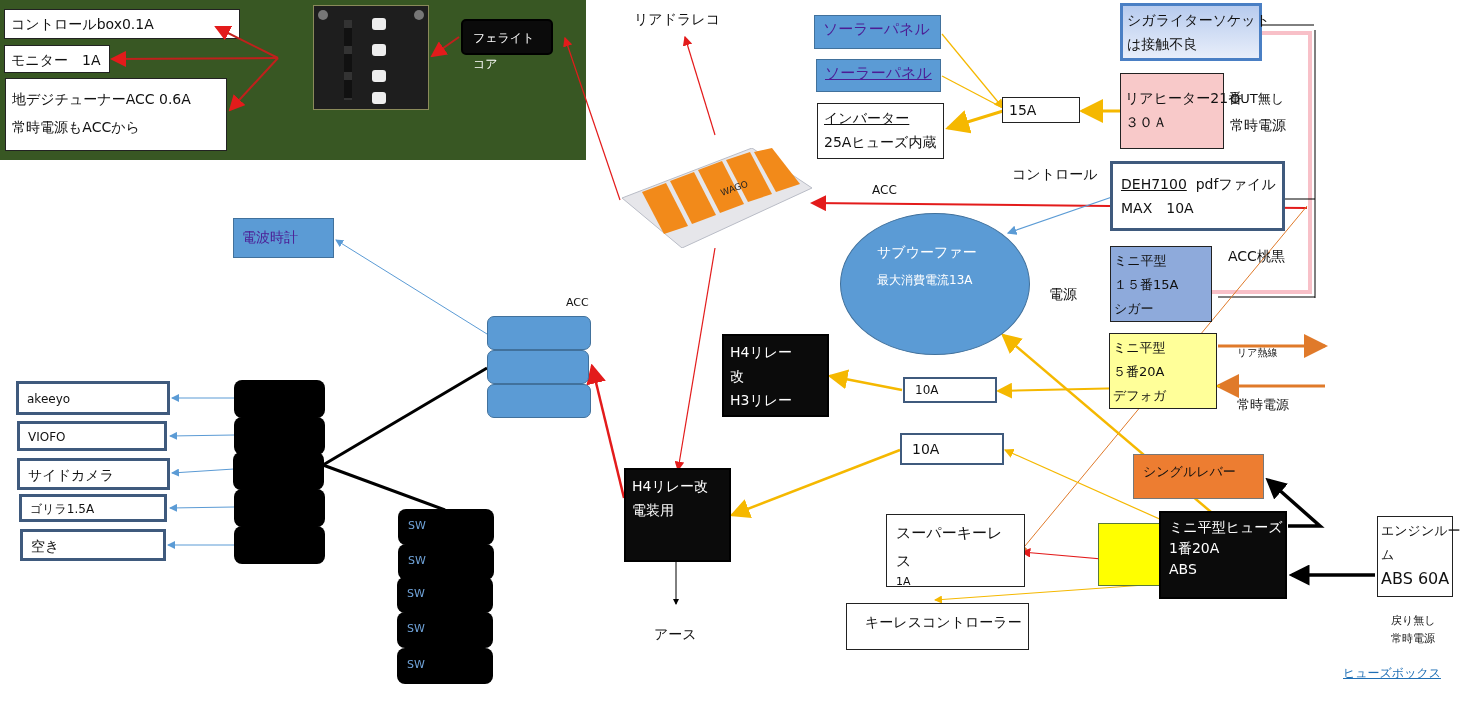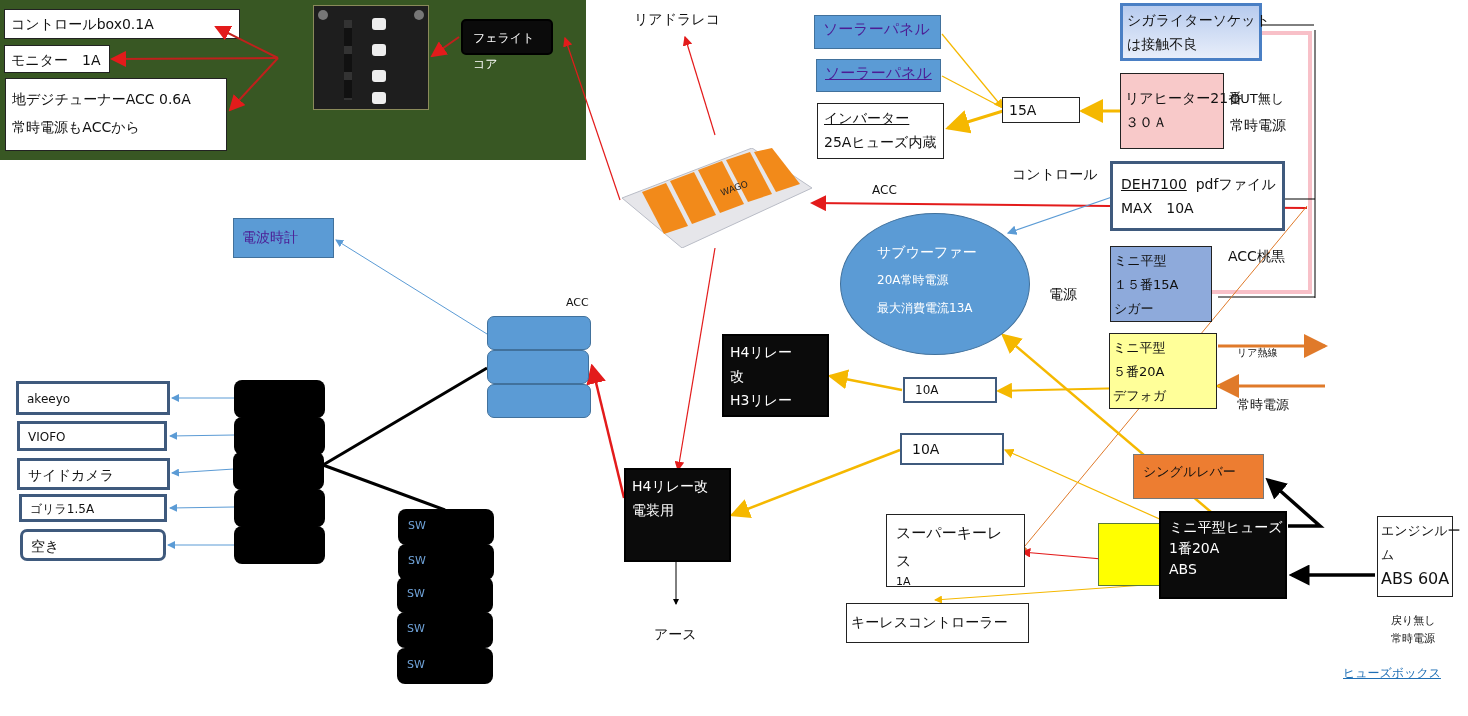--- a/index.html
+++ b/index.html
@@ -148,21 +148,20 @@
 <div class="abs lbl" style="left:1230px;top:117px;">常時電源</div>
 
 <div class="abs lbl" style="left:1012px;top:166px;">コントロール</div>
 <div class="abs" style="left:1110px;top:161px;width:175px;height:70px;border:3px solid #3f5a7d;background:#fff;padding:8px 8px;box-sizing:border-box;">
   <div class="t"><span class="u">DEH7100</span>&nbsp;&nbsp;<span>pdfファイル</span></div>
   <div class="t">MAX　10A</div>
 </div>
 
 <div class="abs" style="left:840px;top:213px;width:190px;height:142px;border-radius:50%;background:#5b9bd5;border:1.5px solid #41719c;color:#fff;padding:24px 0 0 36px;box-sizing:border-box;">
   <div style="font-size:14px;line-height:28px;">サブウーファー</div>
-  <div style="font-size:12px;line-height:28px;">20A常時電源</div>
   <div style="font-size:12px;line-height:28px;">最大消費電流13A</div>
 </div>
 <div class="abs lbl" style="left:1049px;top:286px;">電源</div>
 
 <div class="abs" style="left:1110px;top:246px;width:102px;height:76px;border:1.5px solid #222;background:#8eaadb;padding:2px 3px;box-sizing:border-box;">
   <div class="t" style="font-size:13px;">ミニ平型</div>
   <div class="t" style="font-size:13px;">１５番15A</div>
   <div class="t" style="font-size:13px;">シガー</div>
 </div>
 <div class="abs lbl" style="left:1228px;top:248px;">ACC桃黒</div>
@@ -197,38 +196,38 @@
 </div>
 <div class="abs wbox" style="left:1377px;top:516px;width:76px;height:81px;padding:2px 3px;">
   <div class="t" style="font-size:13px;">エンジンルー</div>
   <div class="t" style="font-size:13px;">ム</div>
   <div class="t" style="font-size:16px;">ABS 60A</div>
 </div>
 <div class="abs" style="left:886px;top:514px;width:139px;height:73px;border:1.5px solid #222;background:#fff;padding:4px 9px;box-sizing:border-box;">
   <div style="font-size:15px;line-height:28px;">スーパーキーレス</div>
   <div style="font-size:11px;">1A</div>
 </div>
-<div class="abs" style="left:846px;top:603px;width:183px;height:40px;border:1.5px solid #222;background:#fff;font-size:14px;line-height:36px;padding-left:4px;box-sizing:border-box;">キーレスコントローラー</div>
+<div class="abs" style="left:846px;top:603px;width:183px;height:47px;border:1.5px solid #222;background:#fff;font-size:14px;line-height:36px;padding-left:18px;box-sizing:border-box;">キーレスコントローラー</div>
 <div class="abs" style="left:1391px;top:612px;font-size:11px;line-height:18px;">
   <div>戻り無し</div>
   <div>常時電源</div>
 </div>
 <div class="abs u" style="left:1343px;top:665px;font-size:12px;color:#1f6fb5;cursor:pointer;">ヒューズボックス</div>
 
 <div class="abs bbox" style="left:233px;top:218px;width:101px;height:40px;line-height:28px;font-size:14px;">電波時計</div>
 <div class="abs s" style="left:566px;top:296px;font-size:11px;">ACC</div>
 <div class="abs acc" style="left:487px;top:316px;width:104px;height:34px;"></div>
 <div class="abs acc" style="left:487px;top:350px;width:102px;height:34px;"></div>
 <div class="abs acc" style="left:487px;top:384px;width:104px;height:34px;"></div>
 
 <div class="abs nbox" style="left:16px;top:381px;width:154px;height:34px;font-size:12px;line-height:26px;">akeeyo</div>
 <div class="abs nbox" style="left:17px;top:421px;width:150px;height:30px;font-size:12px;line-height:22px;">VIOFO</div>
 <div class="abs nbox" style="left:17px;top:458px;width:153px;height:32px;font-size:14px;line-height:24px;">サイドカメラ</div>
 <div class="abs nbox" style="left:19px;top:494px;width:148px;height:28px;font-size:12px;line-height:20px;">ゴリラ1.5A</div>
-<div class="abs nbox" style="left:20px;top:529px;width:146px;height:32px;font-size:14px;line-height:24px;border-radius:7px;">空き</div>
+<div class="abs nbox" style="left:20px;top:529px;width:146px;height:32px;font-size:14px;line-height:24px;">空き</div>
 
 <div class="abs pill" style="left:234px;top:380px;width:91px;height:38px;"></div>
 <div class="abs pill" style="left:234px;top:417px;width:91px;height:38px;"></div>
 <div class="abs pill" style="left:233px;top:452px;width:91px;height:38px;"></div>
 <div class="abs pill" style="left:234px;top:489px;width:91px;height:38px;"></div>
 <div class="abs pill" style="left:234px;top:526px;width:91px;height:38px;"></div>
 
 <div class="abs pillsw" style="left:398px;top:509px;width:96px;height:36px;">SW</div>
 <div class="abs pillsw" style="left:398px;top:544px;width:96px;height:36px;">SW</div>
 <div class="abs pillsw" style="left:397px;top:577px;width:96px;height:36px;">SW</div>

